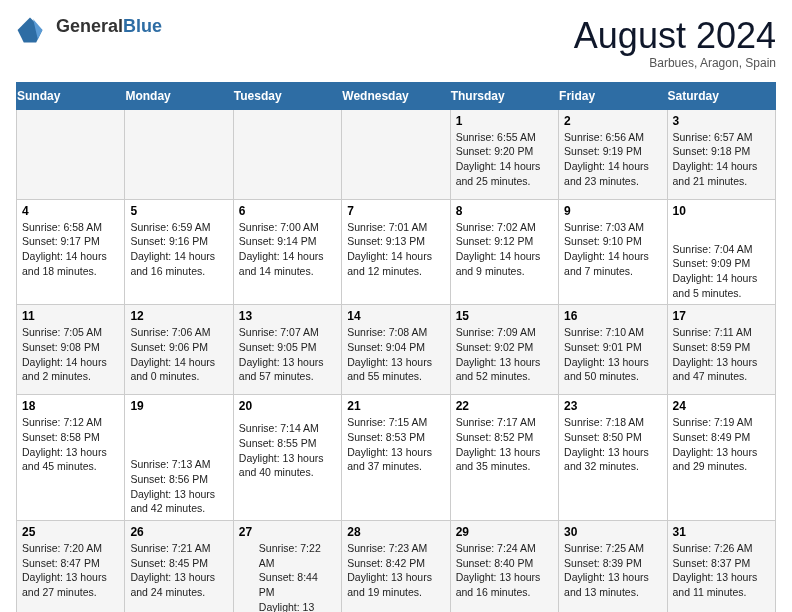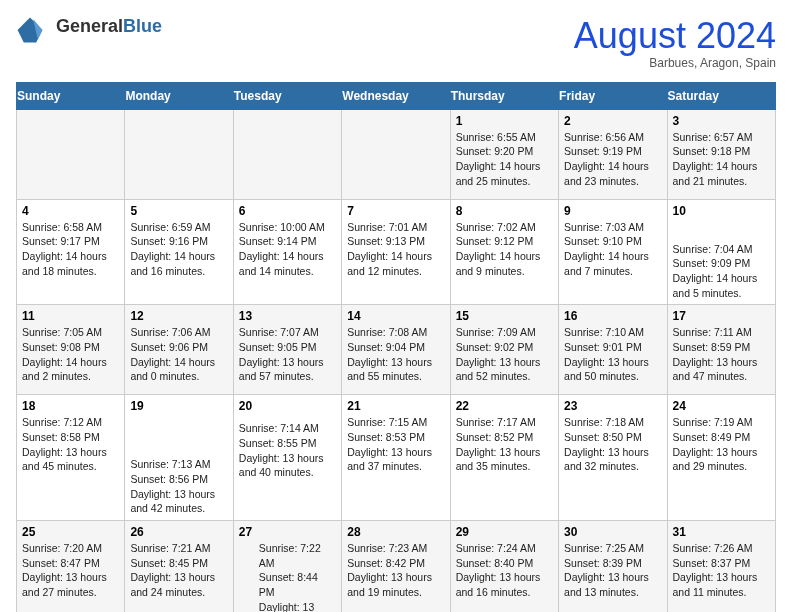--- a/index.html
+++ b/index.html
@@ -33,21 +33,21 @@
     .logo-icon {
       width: 28px;
       height: 28px;
     }
     .title-area {
       text-align: right;
     }
     .main-title {
       font-size: 36px;
       font-weight: normal;
-      color: #1d4ed8;
+      color: #0f172a;
       line-height: 1.1;
     }
     .subtitle {
       font-size: 12px;
       color: #555;
     }
     table {
       width: 100%;
       border-collapse: collapse;
       font-size: 11px;
@@ -159,21 +159,21 @@
         </td>
         <td>
           <span class="day-number">5</span>
           <div class="day-info" style="white-space: pre-line;">Sunrise: 6:59 AM
 Sunset: 9:16 PM
 Daylight: 14 hours
 and 16 minutes.</div>
         </td>
         <td>
           <span class="day-number">6</span>
-          <div class="day-info" style="white-space: pre-line;">Sunrise: 10:00 AM
+          <div class="day-info" style="white-space: pre-line;">Sunrise: 7:00 AM
 Sunset: 9:14 PM
 Daylight: 14 hours
 and 14 minutes.</div>
         </td>
         <td>
           <span class="day-number">7</span>
           <div class="day-info" style="white-space: pre-line;">Sunrise: 7:01 AM
 Sunset: 9:13 PM
 Daylight: 14 hours
 and 12 minutes.</div>

